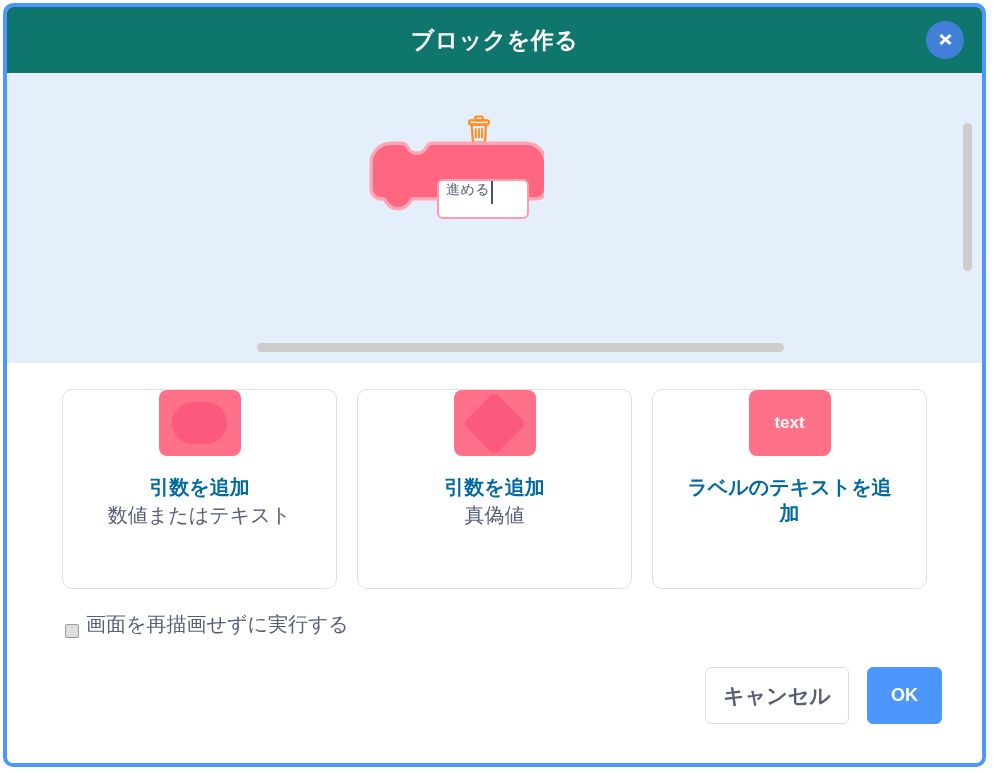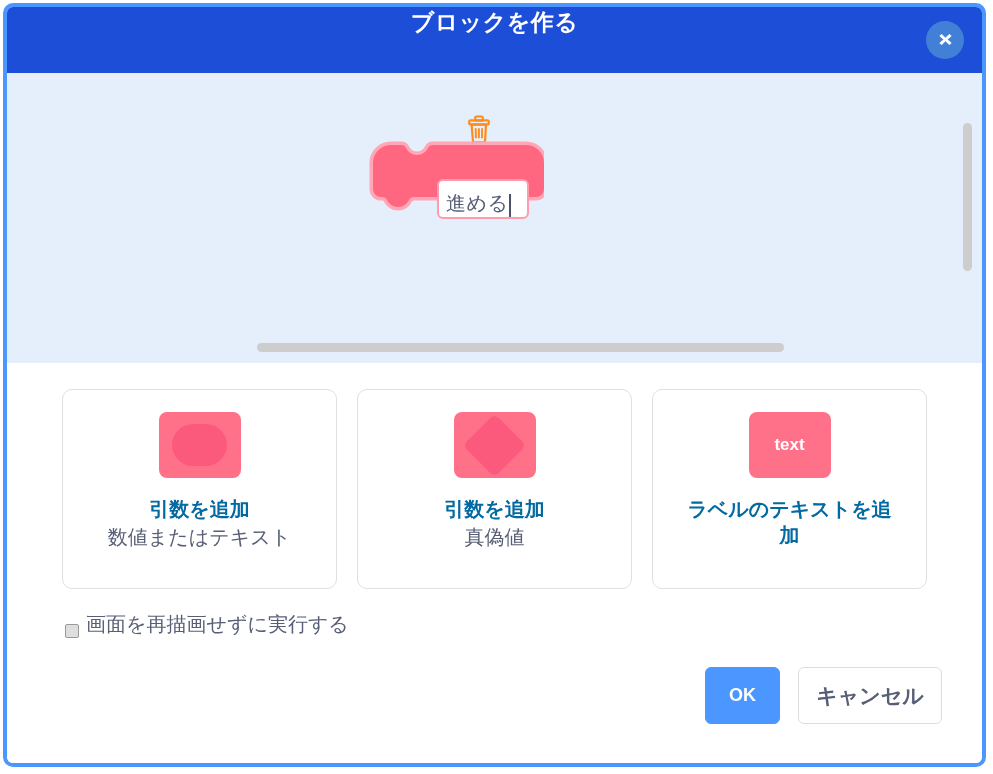--- a/index.html
+++ b/index.html
@@ -28,22 +28,23 @@
     overflow: hidden;
     display: flex;
     flex-direction: column;
   }
 
   
   .modal-header {
     position: relative;
     height: 66px;
     flex: 0 0 66px;
-    background: #1d4ed8;
-    display: flex;
+    background: #0f766e;
+    display: flex;
+    align-items: center;
     justify-content: center;
   }
   .modal-title {
     color: #ffffff;
     font-size: 23px;
     font-weight: bold;
     letter-spacing: 0.5px;
     user-select: none;
   }
   .close-button {
@@ -105,24 +106,24 @@
     position: absolute;
     left: 430px;
     top: 106px;
     width: 92px;
     height: 40px;
     box-sizing: border-box;
     background: #ffffff;
     border: 2px solid #FF9BAD;
     border-radius: 6px;
     display: flex;
-    align-items: flex-end;
+    align-items: flex-start;
     padding-left: 7px;
     color: #575E75;
-    font-size: 20px;
+    font-size: 14px;
     letter-spacing: 0.5px;
   }
   .caret {
     display: inline-block;
     width: 2px;
     height: 23px;
     background: #4a5169;
     margin-left: 1px;
   }
 
@@ -166,21 +167,20 @@
     flex: 1 1 0;
     height: 200px;
     box-sizing: border-box;
     background: #ffffff;
     border: 1px solid #DFDFDF;
     border-radius: 10px;
     display: flex;
     flex-direction: column;
     align-items: center;
     justify-content: flex-start;
-    padding-top: 22px;
     cursor: pointer;
   }
   .card-icon {
     width: 82px;
     height: 66px;
     border-radius: 8px;
     background: #FF7189;
     display: flex;
     align-items: center;
     justify-content: center;
@@ -396,18 +396,18 @@
       </div>
 
     </div>
 
     <div class="checkbox-row">
       <div class="checkbox-box"></div>
       <div class="checkbox-label">画面を再描画せずに実行する</div>
     </div>
 
     <div class="footer-row">
+      <div class="btn btn-cancel">キャンセル</div>
       <div class="btn btn-ok">OK</div>
-      <div class="btn btn-cancel">キャンセル</div>
     </div>
 
   </div>
 </div>
 
 </body></html>

